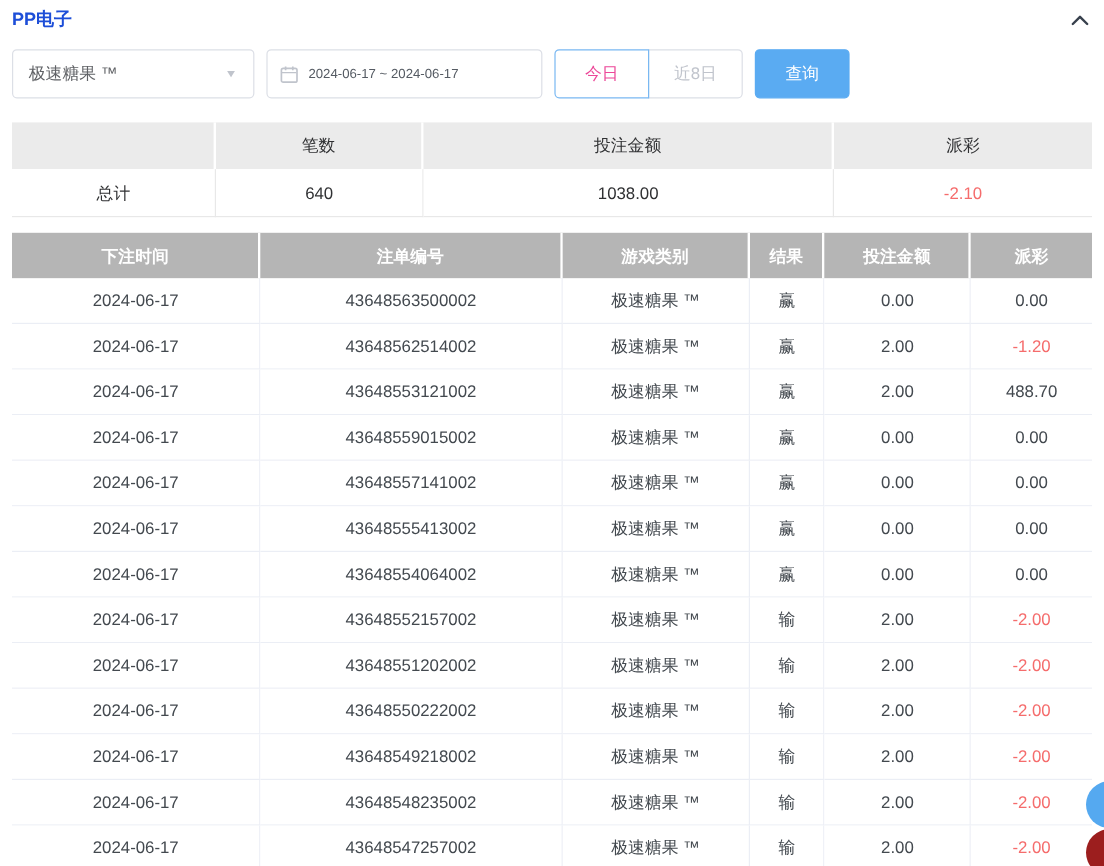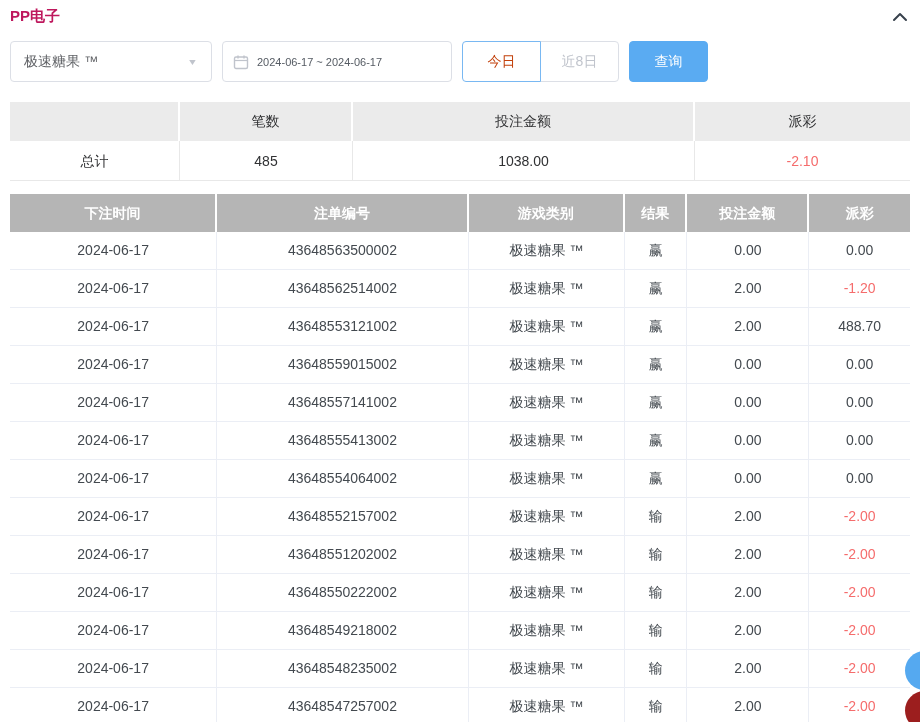--- a/index.html
+++ b/index.html
@@ -6,21 +6,21 @@
   html,body { margin:0; padding:0; background:#fff; }
   body {
     width:920px; height:722px; overflow:hidden; position:relative;
     font-family:"Liberation Sans","DejaVu Sans",sans-serif;
     color:#303133; font-size:14px;
   }
   .panel { padding:0 10px; }
 
   
   .panel-header { display:flex; justify-content:space-between; align-items:center; padding-top:7px; height:26px; }
-  .panel-title { font-size:15px; font-weight:bold; color:#be185d; }
+  .panel-title { font-size:15px; font-weight:bold; color:#1d4ed8; }
   .collapse-btn { background:none; border:none; padding:0; cursor:pointer; line-height:0; }
 
   
   .filter-row { margin-top:15px; display:flex; align-items:center; }
   .select-box {
     width:202px; height:41px; border:1px solid #dcdfe6; border-radius:4px;
     display:flex; align-items:center; justify-content:space-between;
     padding:0 13px; color:#606266; background:#fff; cursor:pointer;
   }
   .select-caret { color:#c0c4cc; font-size:11px; transform:scaleY(.8); }
@@ -32,21 +32,21 @@
   .date-text { color:#555b63; font-size:11px; white-space:nowrap; }
 
   .seg-group { margin-left:10px; display:flex; }
   .seg-btn {
     width:79px; height:41px; background:#fff; border:1px solid #dcdfe6;
     color:#c0c4cc; font-size:14px; cursor:pointer; margin-left:-1px; position:relative;
     font-family:inherit;
   }
   .seg-btn:first-child { margin-left:0; border-radius:4px 0 0 4px; }
   .seg-btn:last-child { border-radius:0 4px 4px 0; }
-  .seg-btn.active { color:#c2410c; border-color:#79b8f2; z-index:2;font-family:Liberation Mono, monospace; }
+  .seg-btn.active { color:#ec4899; border-color:#79b8f2; z-index:2;font-family:Liberation Mono, monospace; }
 
   .query-btn {
     margin-left:10px; width:79px; height:41px; background:#5aabf2; border:1px solid #5aabf2;
     border-radius:4px; color:#fff; font-size:14px; cursor:pointer; font-family:inherit;
   }
 
   
   .summary { margin-top:20px; }
   .srow { display:flex; }
   .scell { text-align:center; }
@@ -129,21 +129,21 @@
 
   <div class="summary">
     <div class="srow head">
       <div class="scell s1"></div>
       <div class="scell s2">笔数</div>
       <div class="scell s3">投注金额</div>
       <div class="scell s4">派彩</div>
     </div>
     <div class="srow body">
       <div class="scell s1">总计</div>
-      <div class="scell s2">485</div>
+      <div class="scell s2">640</div>
       <div class="scell s3">1038.00</div>
       <div class="scell s4 neg">-2.10</div>
     </div>
   </div>
 
   <div class="table">
     <div class="thead">
       <div class="th c-date">下注时间</div>
       <div class="th c-id">注单编号</div>
       <div class="th c-game">游戏类别</div>

